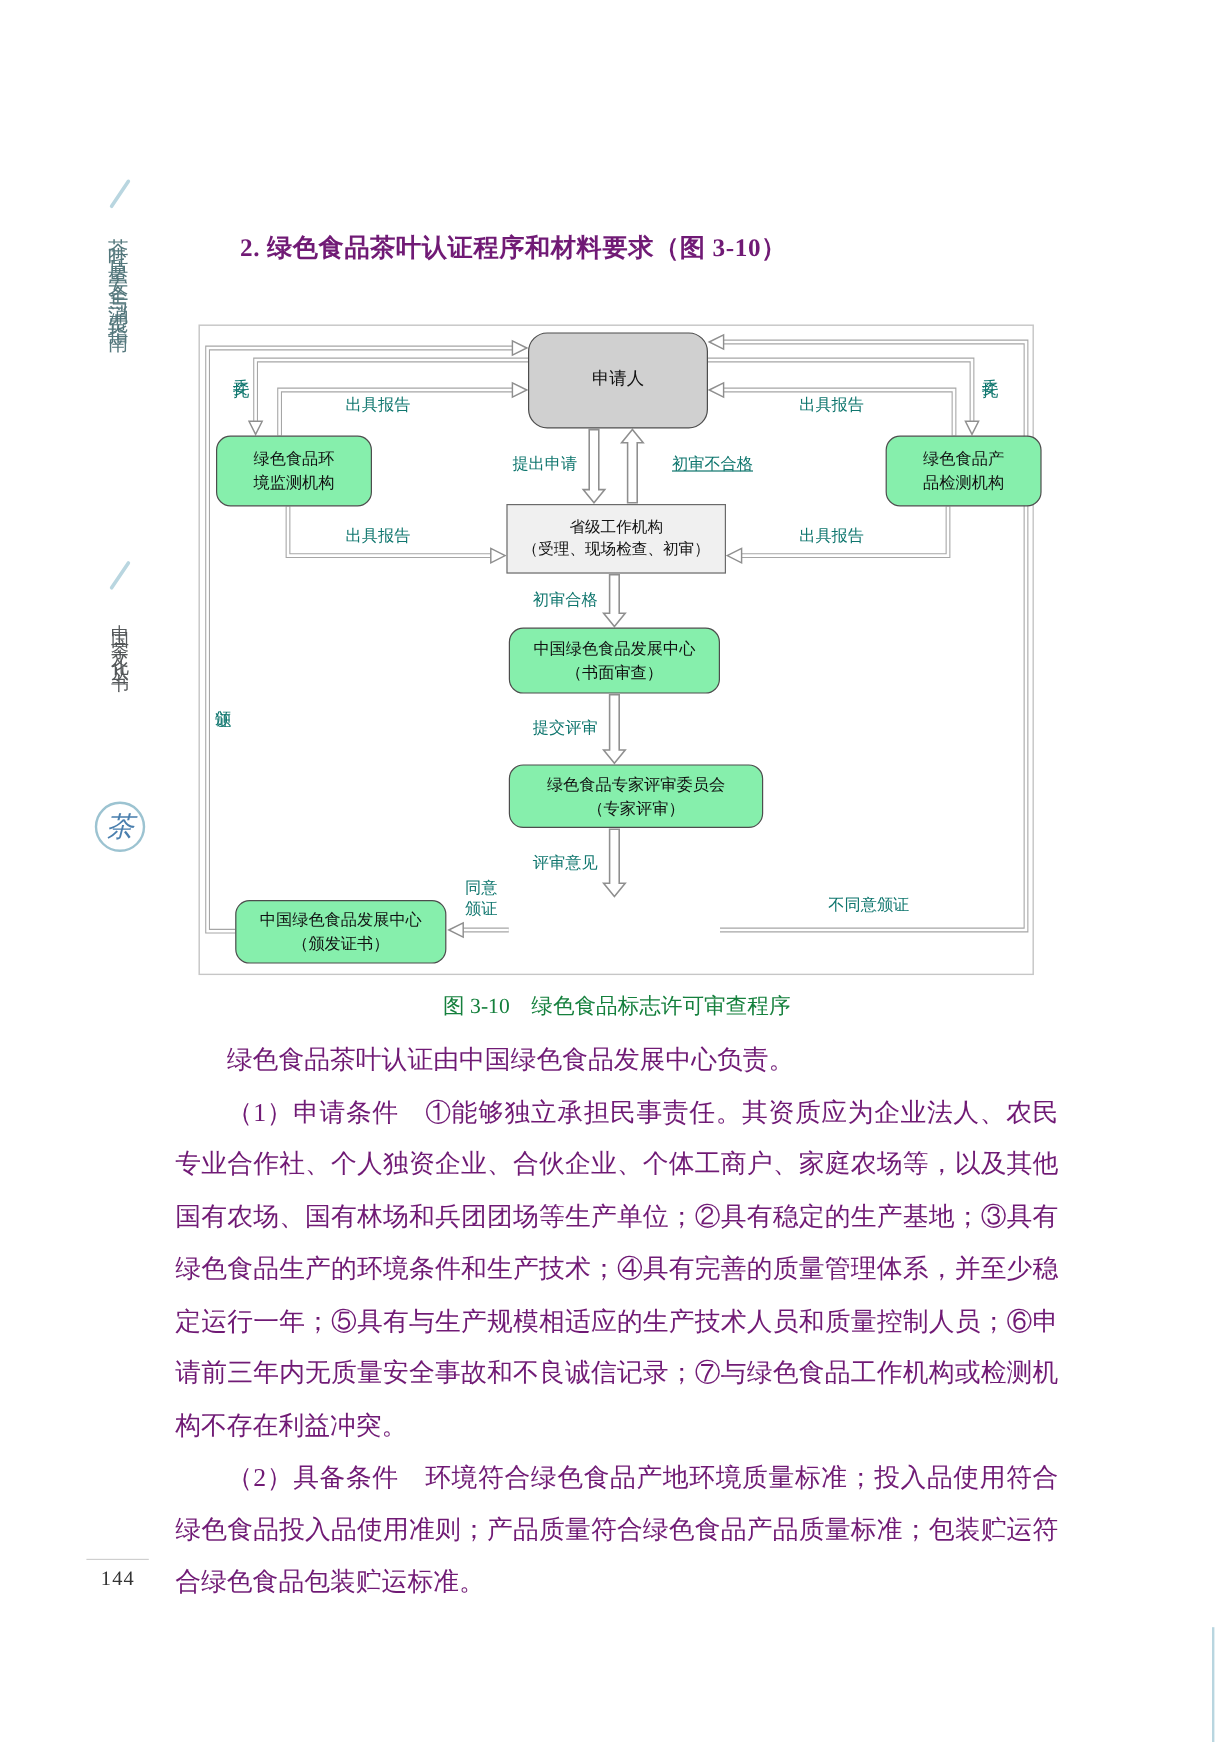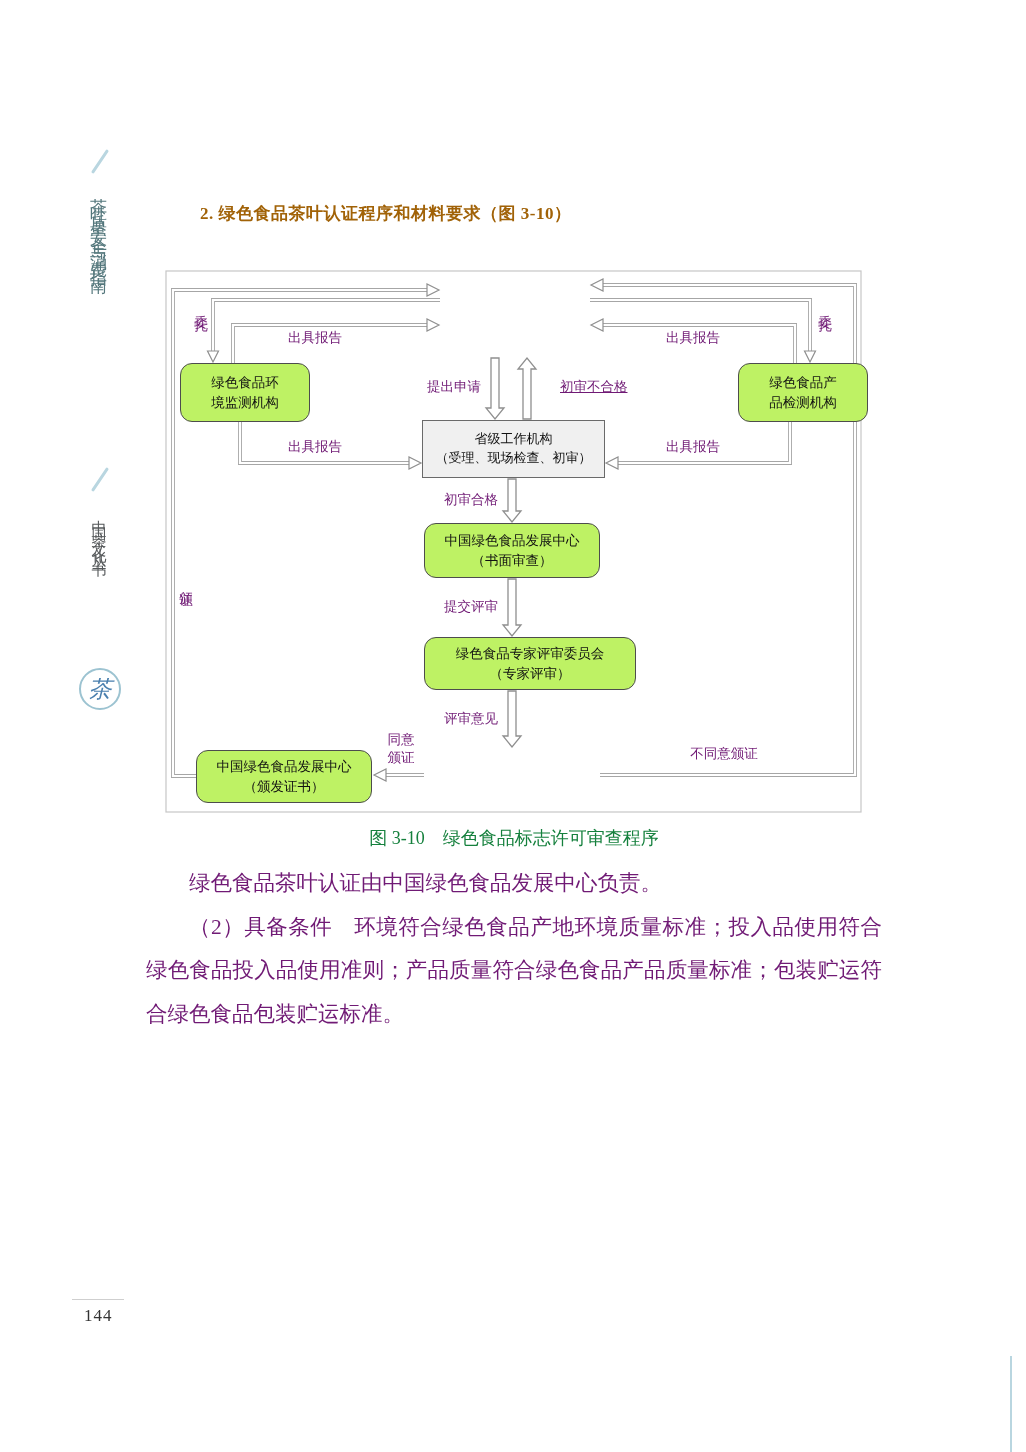--- a/index.html
+++ b/index.html
@@ -28,23 +28,23 @@
     border:2px solid #9cc3d1; border-radius:50%;
     display:flex; align-items:center; justify-content:center;
     color:#4a7fae; font-size:23px; font-style:italic;
   }
   .page-num-rule { position:absolute; left:72px; top:1299px; width:52px; height:1px; background:#cfcfcf; }
   .page-num { position:absolute; left:84px; top:1306px; font-size:17px; letter-spacing:1px; color:#333; }
   .corner-line { position:absolute; left:1010px; top:1356px; width:2px; height:96px; background:#b9d6e0; }
 
   
   .heading {
-    position:absolute; left:146px; top:202px; width:736px; margin:0;
+    position:absolute; left:146px; top:192px; width:736px; margin:0;
     padding-left:54px; box-sizing:border-box;
-    font-size:17px; font-weight:bold; color:#a16207; letter-spacing:0.5px;
+    font-size:21px; font-weight:bold; color:#701a75; letter-spacing:0.5px;
   }
   .caption {
     position:absolute; left:146px; top:826px; width:736px;
     text-align:center; font-size:18px; color:#15803d;
   }
   .body-text {
     position:absolute; left:146px; top:862px; width:736px;
     font-size:21.5px; line-height:43.5px; text-align:justify; color:#701a75;
   }
   .body-text p { margin:0; text-indent:2em; }
@@ -54,28 +54,28 @@
   .fc-svg { position:absolute; left:0; top:0; }
   .frame { fill:none; stroke:#c6c6c6; stroke-width:1.2; }
   .arrow-outer { stroke:#a6a6a6; stroke-width:4; fill:none; }
   .arrow-inner { stroke:#ffffff; stroke-width:2.2; fill:none; }
   .arrow-head { fill:#ffffff; stroke:#8f8f8f; stroke-width:1.2; }
   .block-arrow { fill:#ffffff; stroke:#8f8f8f; stroke-width:1.3; }
   .fc-box {
     position:absolute; box-sizing:border-box;
     display:flex; align-items:center; justify-content:center;
     text-align:center; white-space:pre-line;
-    background:#bef264; border:1.5px solid #4d4d4d; border-radius:12px;
+    background:#86efac; border:1.5px solid #4d4d4d; border-radius:12px;
     font-size:13.5px; line-height:1.45; color:#111;
   }
   .fc-box.big { border-radius:16px; font-size:14.5px; background:#d0d0d0; }
   .fc-box.light { background:#f0f0f0; border:1px solid #6a6a6a; border-radius:0; font-size:13px; }
   .fc-label {
     position:absolute; font-size:13.5px; line-height:17.5px;
-    color:#701a75; white-space:pre-line; text-align:center;
+    color:#0f766e; white-space:pre-line; text-align:center;
   }
   .fc-label.v { writing-mode:vertical-rl; letter-spacing:3px; }
 </style>
 </head>
 <body>
 
 <div class="page">
 
   <div class="slash slash1"></div>
   <div class="book-title-v">茶叶质量安全与消费指南</div>
@@ -148,20 +148,21 @@
         <polygon class="arrow-head" points="209,505 221,499 221,511"></polygon>
       </g>
 
       <polygon class="block-arrow" points="326,88 326,138 321,138 330,149 339,138 334,138 334,88"></polygon>
       <polygon class="block-arrow" points="358,149 358,99 353,99 362,88 371,99 366,99 366,149"></polygon>
       <polygon class="block-arrow" points="343,209 343,241 338,241 347,252 356,241 351,241 351,209"></polygon>
       <polygon class="block-arrow" points="343,309 343,355 338,355 347,366 356,355 351,355 351,309"></polygon>
       <polygon class="block-arrow" points="343,421 343,466 338,466 347,477 356,466 351,466 351,421"></polygon>
     </svg>
 
+    <div class="fc-box big" style="left:275px; top:7px;   width:150px; height:80px;">申请人</div>
     <div class="fc-box" style="left:15px;  top:93px;  width:130px; height:59px;">绿色食品环
 境监测机构</div>
     <div class="fc-box" style="left:562px; top:93px;  width:130px; height:59px;margin-left:11px;">绿色食品产
 品检测机构</div>
     <div class="fc-box light" style="left:257px; top:150px; width:183px; height:58px;">省级工作机构
 （受理、现场检查、初审）</div>
     <div class="fc-box" style="left:259px; top:253px; width:176px; height:55px;">中国绿色食品发展中心
 （书面审查）</div>
     <div class="fc-box" style="left:259px; top:367px; width:212px; height:53px;">绿色食品专家评审委员会
 （专家评审）</div>
@@ -182,16 +183,17 @@
     <div class="fc-label" style="left:236px; top:461px; transform:translateX(-50%);">同意
 颁证</div>
     <div class="fc-label" style="left:559px; top:475px; transform:translateX(-50%);">不同意颁证</div>
     <div class="fc-label v" style="left:12px; top:310px;">颁证</div>
   </div>
 
   <div class="caption">图 3-10　绿色食品标志许可审查程序</div>
 
   <div class="body-text">
     <p>绿色食品茶叶认证由中国绿色食品发展中心负责。</p>
+    <p>（1）申请条件　①能够独立承担民事责任。其资质应为企业法人、农民专业合作社、个人独资企业、合伙企业、个体工商户、家庭农场等，以及其他国有农场、国有林场和兵团团场等生产单位；②具有稳定的生产基地；③具有绿色食品生产的环境条件和生产技术；④具有完善的质量管理体系，并至少稳定运行一年；⑤具有与生产规模相适应的生产技术人员和质量控制人员；⑥申请前三年内无质量安全事故和不良诚信记录；⑦与绿色食品工作机构或检测机构不存在利益冲突。</p>
     <p>（2）具备条件　环境符合绿色食品产地环境质量标准；投入品使用符合绿色食品投入品使用准则；产品质量符合绿色食品产品质量标准；包装贮运符合绿色食品包装贮运标准。</p>
   </div>
 
 </div>
 
 </body></html>

